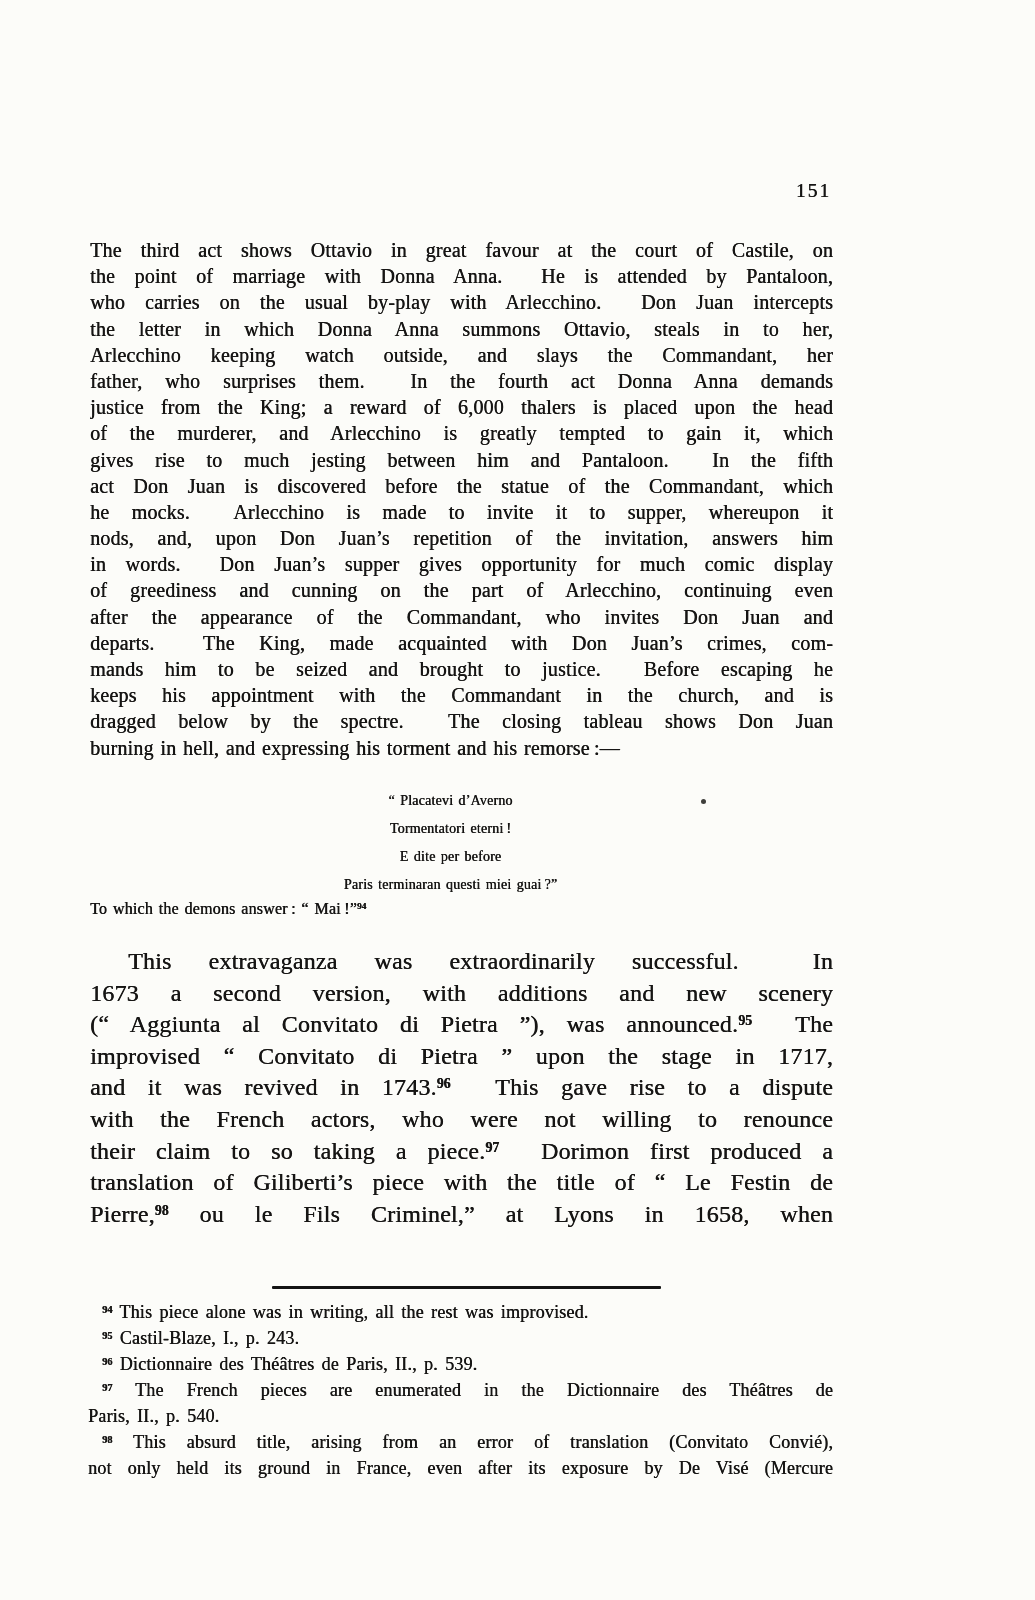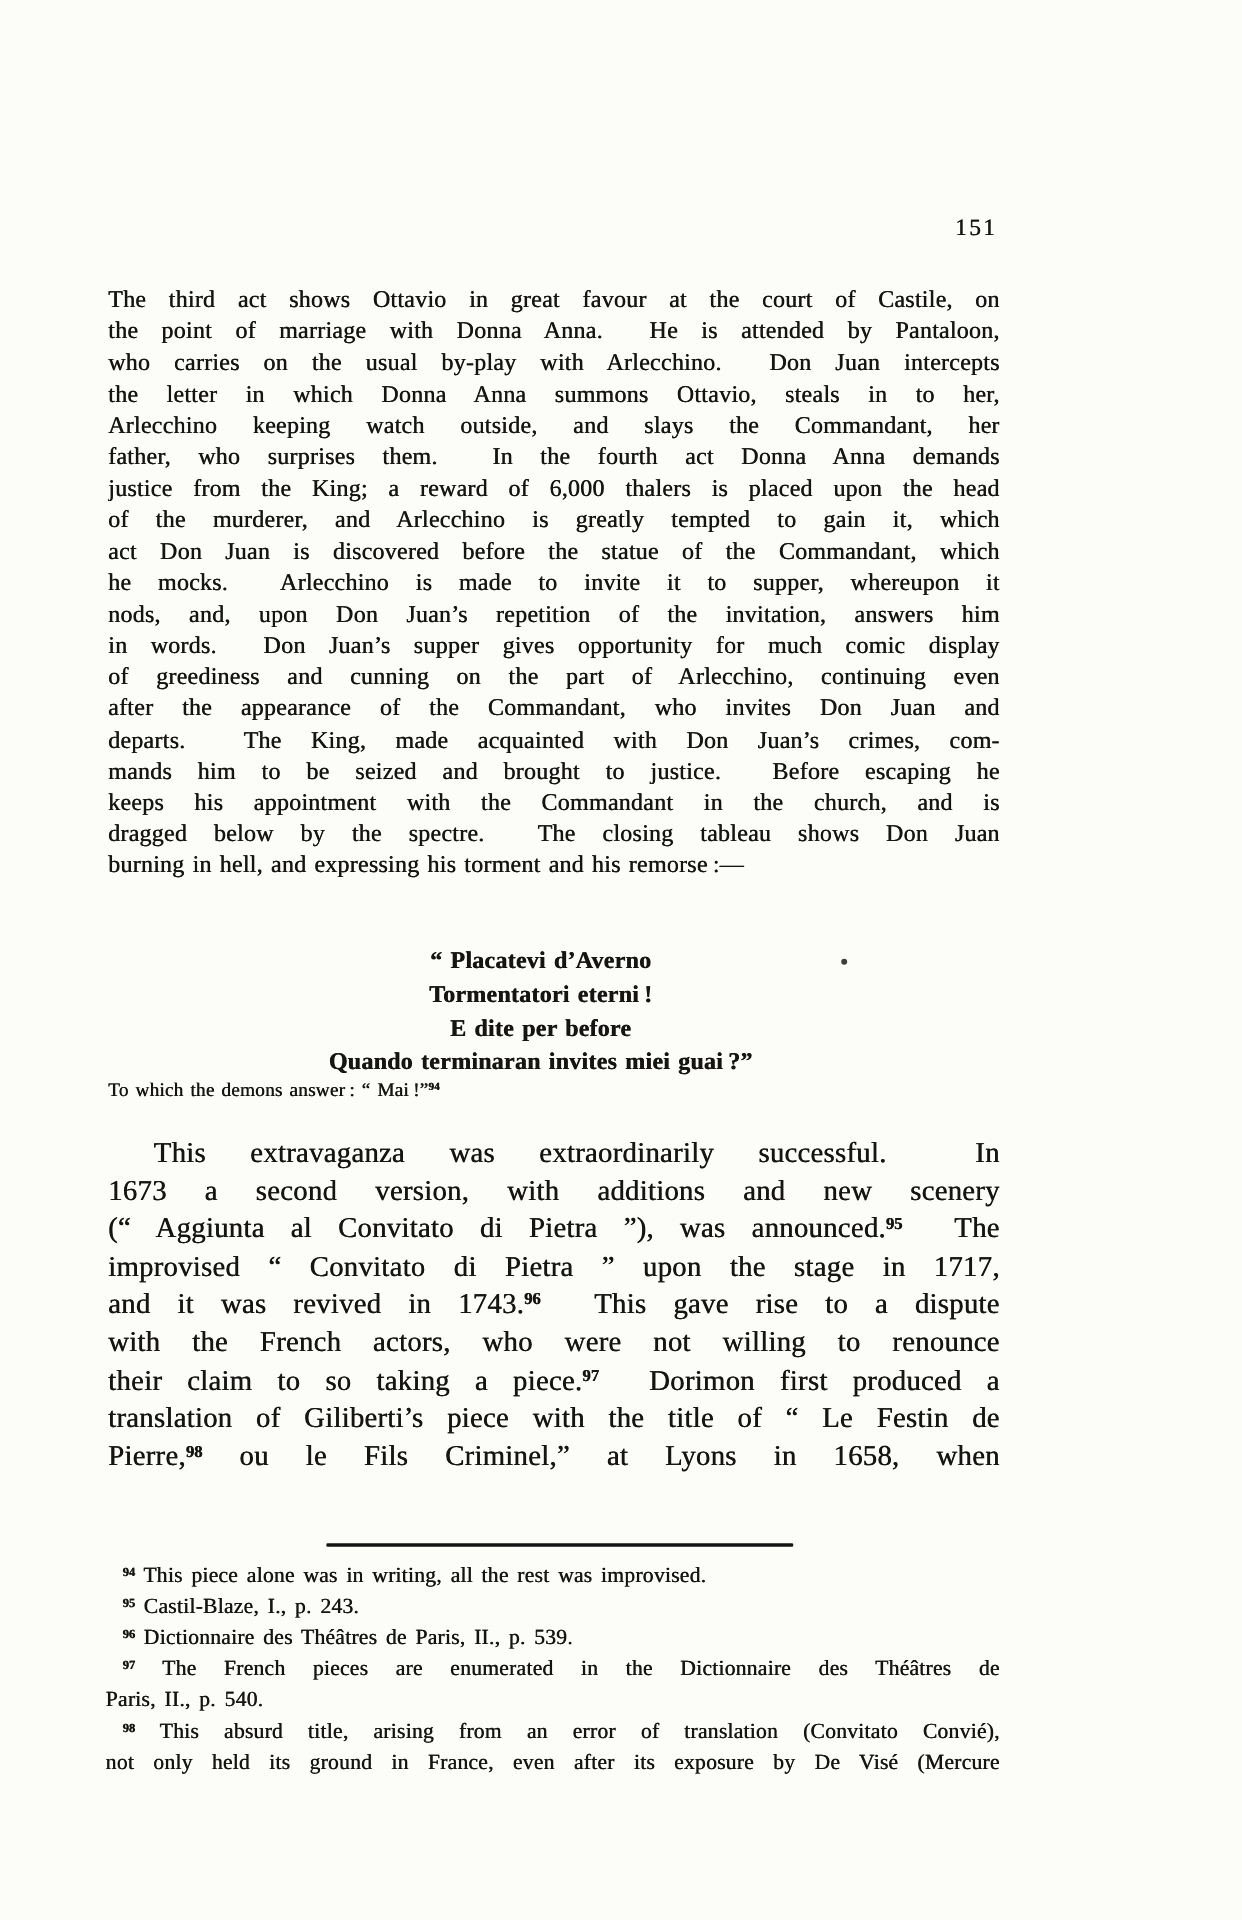--- a/index.html
+++ b/index.html
@@ -39,24 +39,23 @@
   .just::after { content: ""; display: inline-block; width: 100%; height: 0; }
 
   .p1 {
     position: absolute; left: 90px; top: 237px; width: 743px;
     font-size: 20px; line-height: 26.2px;
   }
   .p1 .tline { height: 26.2px; }
 
   .verse {
     position: absolute; left: 90px; top: 787px; width: 743px;
-    font-size: 20px; line-height: 28px;
+    font-size: 14px; line-height: 28px;
     text-align: center;
     transform: translateX(-11px);
-    font-weight: bold;
   }
   .verse .tline { height: 28px; }
 
   .demons {
     position: absolute; left: 90px; top: 896px; width: 743px;
     font-size: 16px; line-height: 26px;
   }
   .demons .tline { height: 26px; }
 
   .p2 {
@@ -110,38 +109,39 @@
 
   <div class="p1">
       <div class="tline just">The third act shows Ottavio in great favour at the court of Castile, on</div>
       <div class="tline just">the point of marriage with Donna Anna.&nbsp; He is attended by Pantaloon,</div>
       <div class="tline just">who carries on the usual by-play with Arlecchino.&nbsp; Don Juan intercepts</div>
       <div class="tline just">the letter in which Donna Anna summons Ottavio, steals in to her,</div>
       <div class="tline just">Arlecchino keeping watch outside, and slays the Commandant, her</div>
       <div class="tline just">father, who surprises them.&nbsp; In the fourth act Donna Anna demands</div>
       <div class="tline just">justice from the King; a reward of 6,000 thalers is placed upon the head</div>
       <div class="tline just">of the murderer, and Arlecchino is greatly tempted to gain it, which</div>
+      <div class="tline just">gives rise to much jesting between him and Pantaloon.&nbsp; In the fifth</div>
       <div class="tline just">act Don Juan is discovered before the statue of the Commandant, which</div>
       <div class="tline just">he mocks.&nbsp; Arlecchino is made to invite it to supper, whereupon it</div>
       <div class="tline just">nods, and, upon Don Juan’s repetition of the invitation, answers him</div>
       <div class="tline just">in words.&nbsp; Don Juan’s supper gives opportunity for much comic display</div>
       <div class="tline just">of greediness and cunning on the part of Arlecchino, continuing even</div>
       <div class="tline just">after the appearance of the Commandant, who invites Don Juan and</div>
       <div class="tline just">departs.&nbsp; The King, made acquainted with Don Juan’s crimes, com-</div>
       <div class="tline just">mands him to be seized and brought to justice.&nbsp; Before escaping he</div>
       <div class="tline just">keeps his appointment with the Commandant in the church, and is</div>
       <div class="tline just">dragged below by the spectre.&nbsp; The closing tableau shows Don Juan</div>
       <div class="tline">burning in hell, and expressing his torment and his remorse :—</div>
     </div>
 
   <div class="verse">
       <div class="tline">“ Placatevi d’Averno</div>
       <div class="tline">Tormentatori eterni !</div>
       <div class="tline">E dite per before</div>
-      <div class="tline">Quando terminaran invites miei guai ?”</div>
+      <div class="tline">Paris terminaran questi miei guai ?”</div>
     </div>
 
   <div class="demons">
       <div class="tline">To which the demons answer :&nbsp;“ Mai !”<sup>94</sup></div>
     </div>
 
   <div class="p2">
       <div class="tline just indent">This extravaganza was extraordinarily successful.&nbsp; In</div>
       <div class="tline just">1673 a second version, with additions and new scenery</div>
       <div class="tline just">(“ Aggiunta al Convitato di Pietra ”), was announced.<sup>95</sup>&nbsp; The</div>

